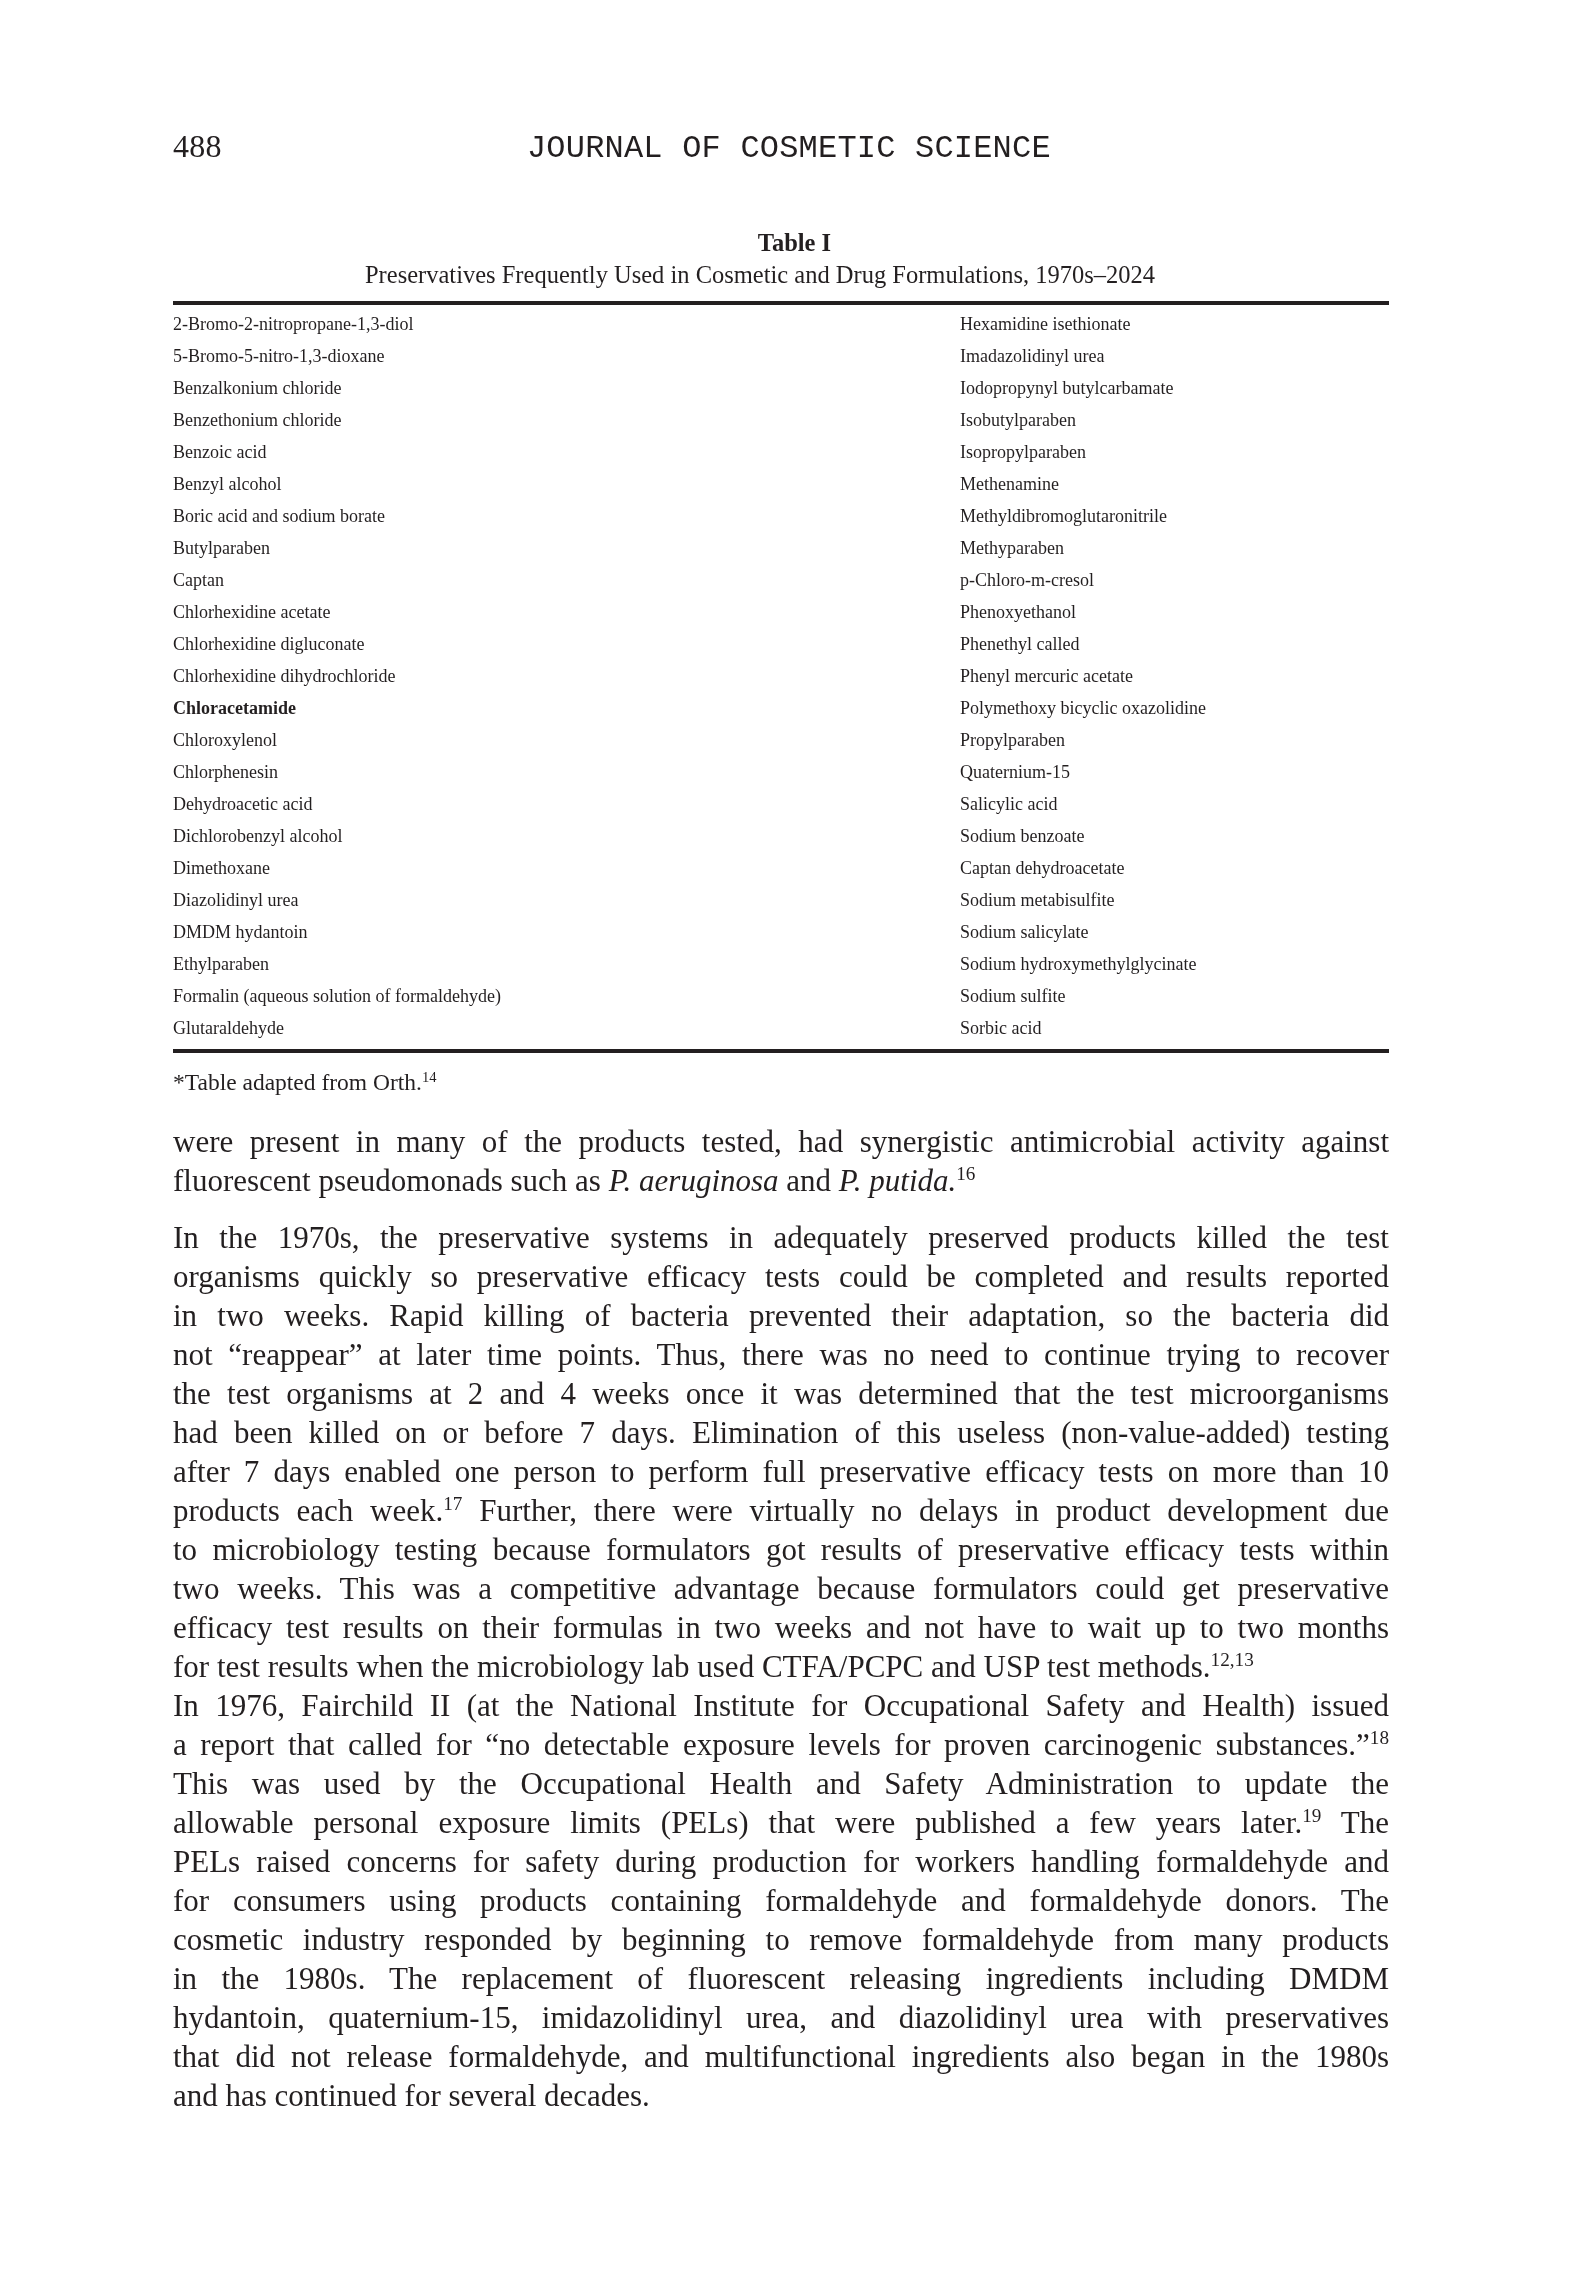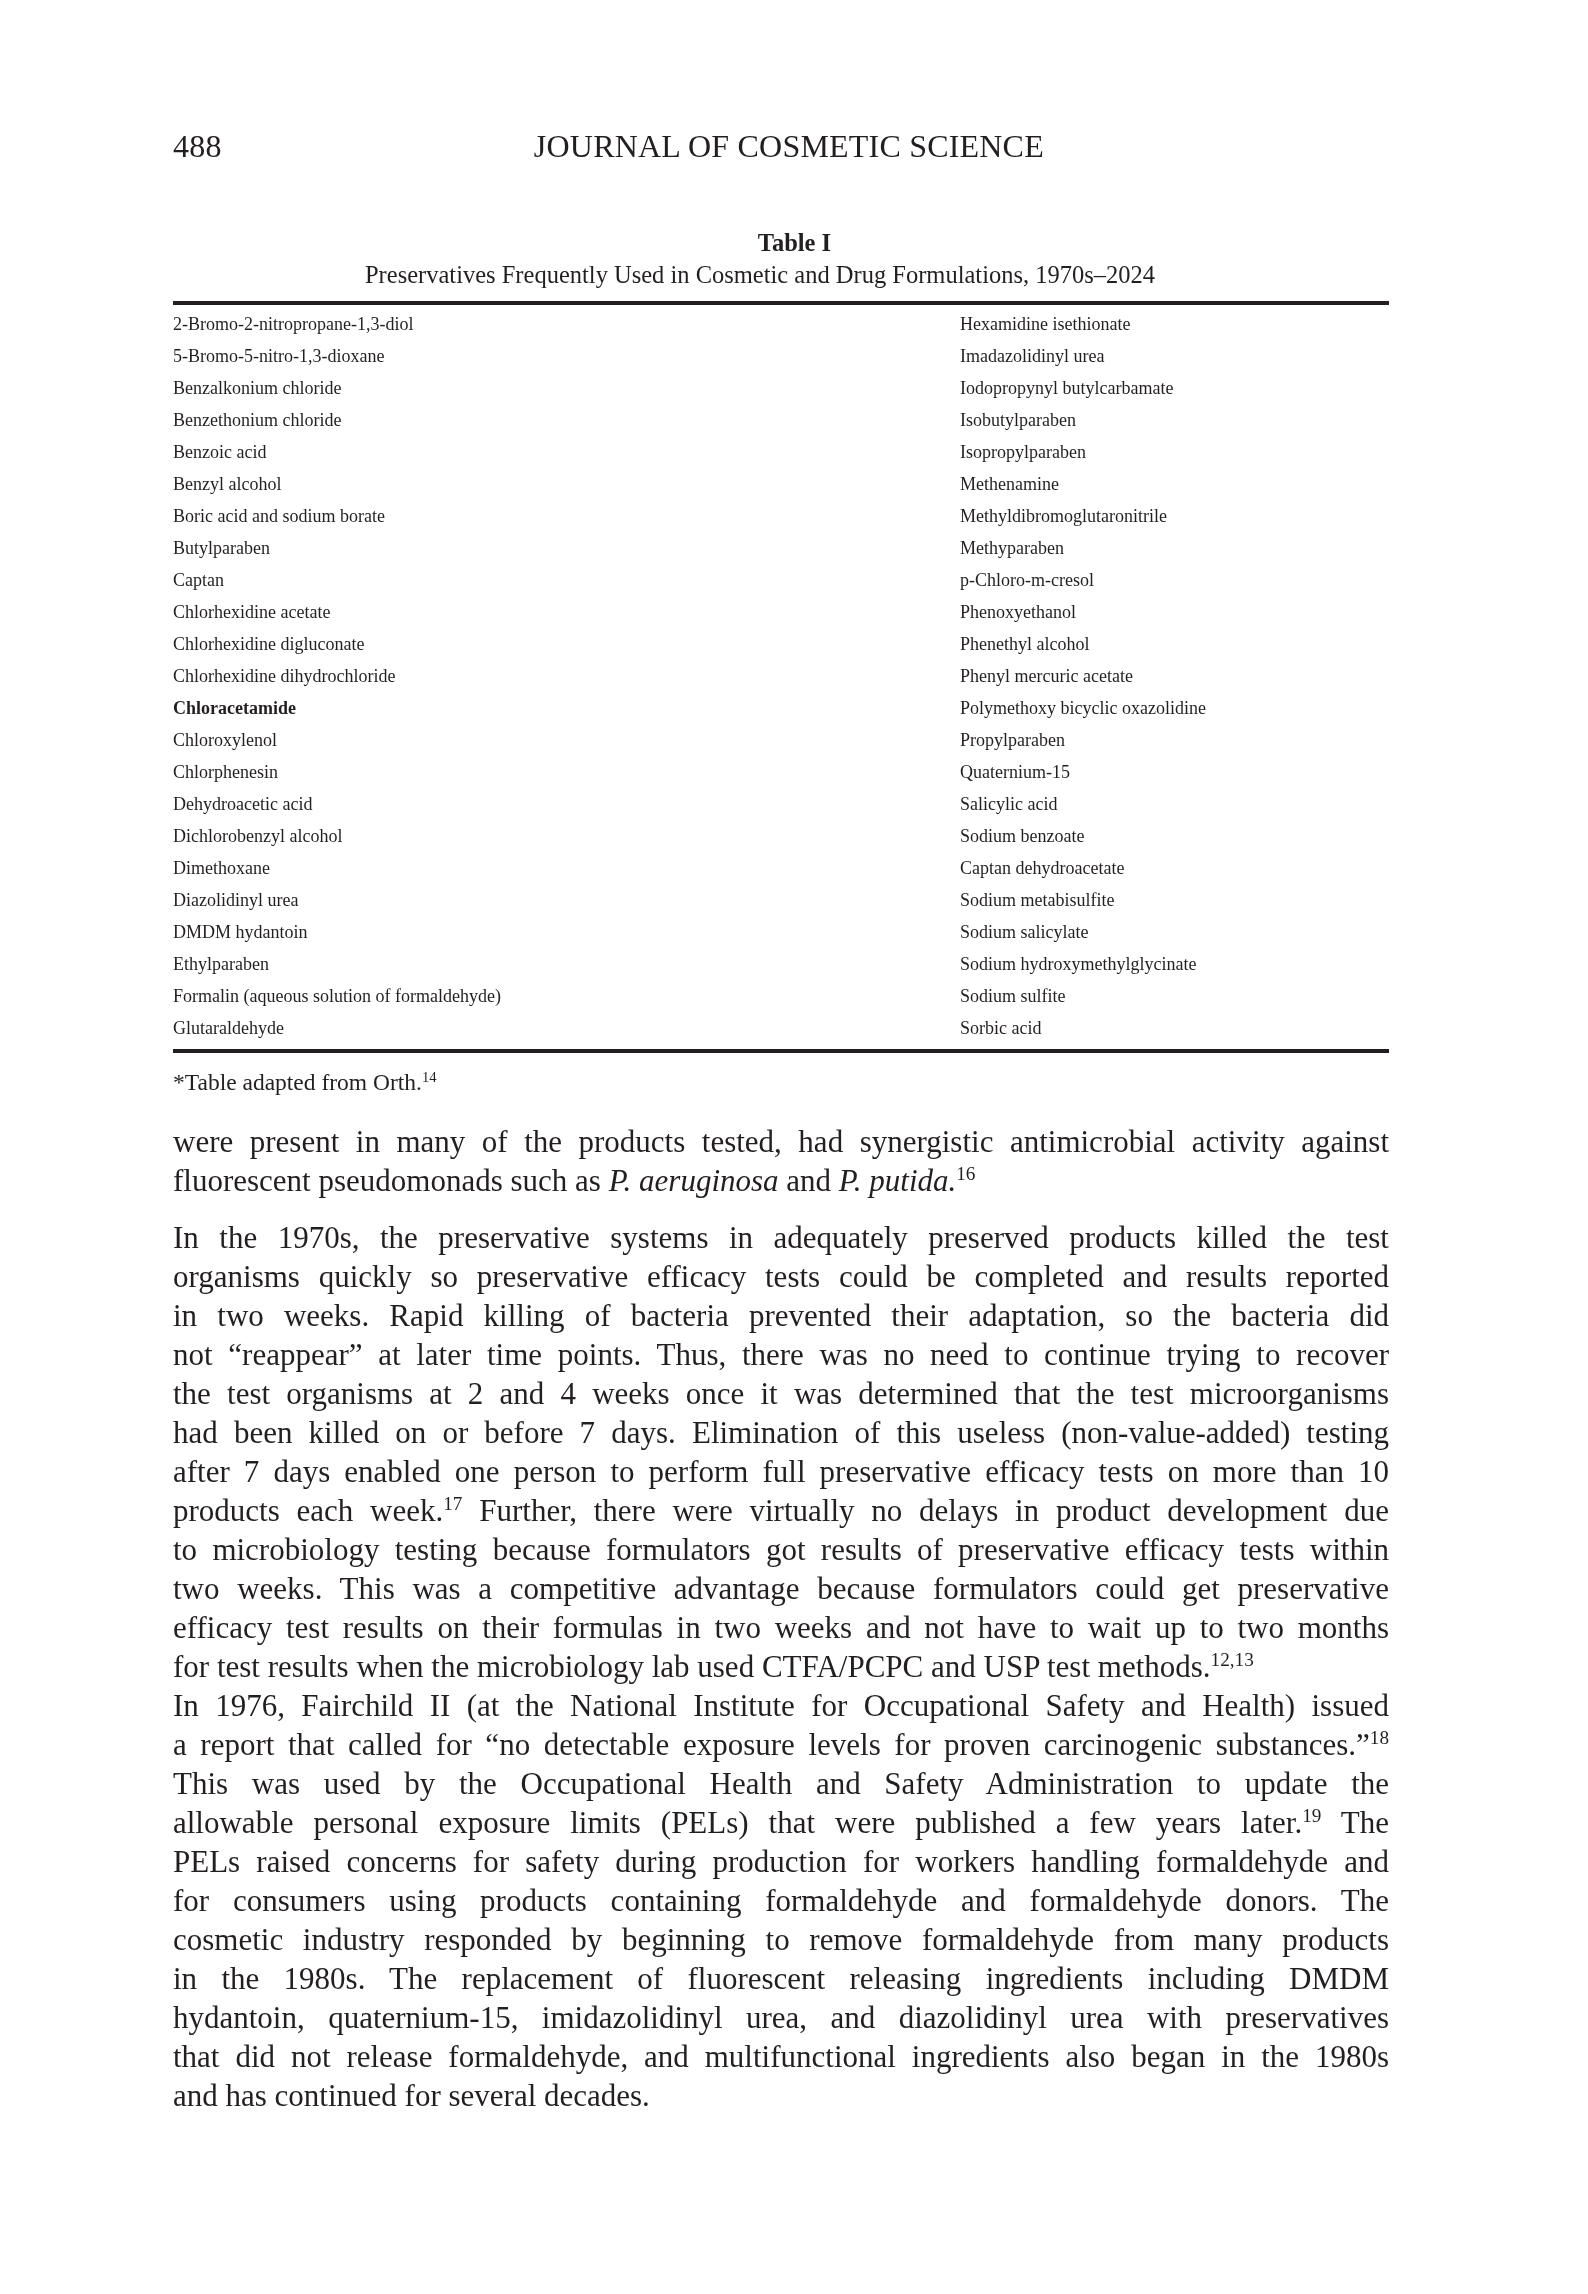--- a/index.html
+++ b/index.html
@@ -2,21 +2,21 @@
 <html style="font-size:15px"><head>
 <meta charset="utf-8">
 <style>
   html, body { margin: 0; padding: 0; background: #ffffff; }
   body { width: 1589px; height: 2295px; position: relative; overflow: hidden;
          font-family: "Liberation Serif", "DejaVu Serif", serif; color: #231f20; }
   .abs { position: absolute; white-space: nowrap; }
   .running-head { top: 128px; font-size: 32px; letter-spacing: 0.2px; }
   .page-num { left: 173px; }
   .journal-title { left: 0; width: 1589px; text-align: center; padding-left: 0; }
-  .journal-title span { display: inline-block; transform: translateX(-5.6px); }
+  .journal-title span { display: inline-block; transform: translateX(-5.6px); font-family: Liberation Mono, monospace; }
   .table-label { top: 229px; left: 0; width: 1589px; text-align: center; font-size: 24.5px; font-weight: bold; }
   .table-caption { top: 261px; left: 0; width: 1520px; text-align: center; font-size: 24.5px; }
   .rule { position: absolute; left: 173px; width: 1216px; height: 3.8px; background: #231f20; }
   .rule-top { top: 301px; }
   .rule-bottom { top: 1049px; }
   .tcell { position: absolute; font-size: 18px; line-height: 32px; white-space: nowrap; }
   .col-left { left: 173px; }
   .col-right { left: 960px; text-align: center; }
   .footnote { top: 1069px; left: 173px; font-size: 23.5px; }
   .footnote sup, .body-line sup { font-size: 62%; vertical-align: 0; position: relative; top: -0.55em; }
@@ -64,21 +64,21 @@
     <div class="tcell col-right" style="top: 308px;">Hexamidine isethionate</div>
     <div class="tcell col-right" style="top: 340px;">Imadazolidinyl urea</div>
     <div class="tcell col-right" style="top: 372px;">Iodopropynyl butylcarbamate</div>
     <div class="tcell col-right" style="top: 404px;">Isobutylparaben</div>
     <div class="tcell col-right" style="top: 436px;">Isopropylparaben</div>
     <div class="tcell col-right" style="top: 468px;">Methenamine</div>
     <div class="tcell col-right" style="top: 500px;">Methyldibromoglutaronitrile</div>
     <div class="tcell col-right" style="top: 532px;">Methyparaben</div>
     <div class="tcell col-right" style="top: 564px;">p-Chloro-m-cresol</div>
     <div class="tcell col-right" style="top: 596px;">Phenoxyethanol</div>
-    <div class="tcell col-right" style="top: 628px;">Phenethyl alcohol</div>
+    <div class="tcell col-right" style="top: 628px;">Phenethyl called</div>
     <div class="tcell col-right" style="top: 660px;">Phenyl mercuric acetate</div>
     <div class="tcell col-right" style="top: 692px;">Polymethoxy bicyclic oxazolidine</div>
     <div class="tcell col-right" style="top: 724px;">Propylparaben</div>
     <div class="tcell col-right" style="top: 756px;">Quaternium-15</div>
     <div class="tcell col-right" style="top: 788px;">Salicylic acid</div>
     <div class="tcell col-right" style="top: 820px;">Sodium benzoate</div>
     <div class="tcell col-right" style="top: 852px;">Captan dehydroacetate</div>
     <div class="tcell col-right" style="top: 884px;">Sodium metabisulfite</div>
     <div class="tcell col-right" style="top: 916px;">Sodium salicylate</div>
     <div class="tcell col-right" style="top: 948px;">Sodium hydroxymethylglycinate</div>

